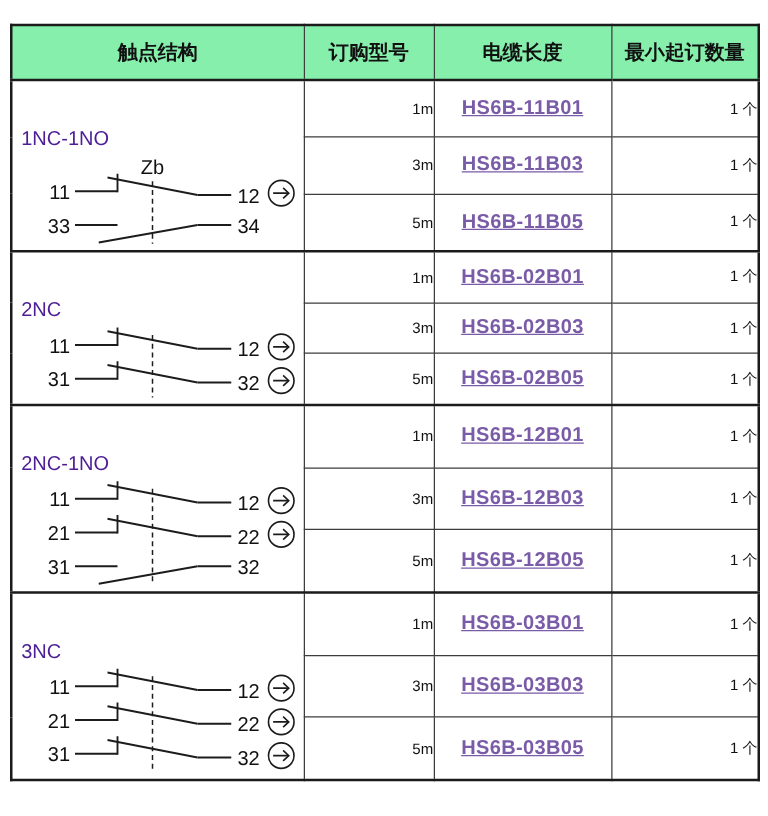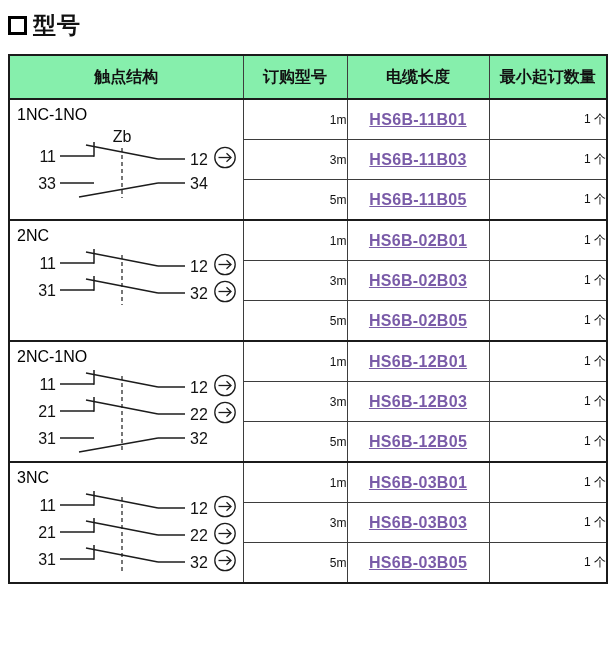--- a/index.html
+++ b/index.html
@@ -17,37 +17,33 @@
   table.models{border-collapse:collapse;table-layout:fixed;margin-top:13px;
                border:2px solid #1b1b1b;}
   table.models th,table.models td{border:1px solid #3d3d3d;padding:0;}
   table.models thead th{background:#86efac;height:42px;font-size:16px;font-weight:bold;
                         text-align:center;border-bottom:2px solid #1b1b1b;}
   table.models tbody{border-top:2px solid #1b1b1b;}
   td.c-cable,td.c-qty{height:39px;text-align:right;font-size:12px;}
   td.c-model{height:39px;text-align:center;font-size:16px;font-weight:bold;color:#7a5ba8;letter-spacing:.3px;text-decoration:underline;}
   td.c-contact{vertical-align:top;}
   .contact-cell{padding:5px 0 0 6px;}
-  .contact-label{font-size:16px;padding:1px 0 2px 1px;color:#000000;}
+  .contact-label{font-size:16px;padding:1px 0 2px 1px;color:#4c1d95;margin-top:32px;}
   svg.contact-svg{display:block;}
 
   
   .notes{margin-top:9px;}
   .note-line{display:flex;align-items:flex-start;font-size:15px;line-height:22px;}
   .bullet{width:6px;height:6px;border-radius:50%;background:#111;margin:8px 7px 0 1px;flex:none;}
 </style>
 </head>
 <body>
 
 <div class="page">
 
-  <div class="title-row">
-    <span class="sq-icon"></span>
-    <span class="title-text">型号</span>
-  </div>
 
   <table class="models">
     <colgroup>
         <col style="width:234px">
         <col style="width:104px">
         <col style="width:142px">
         <col style="width:118px">
       </colgroup>
     <thead>
       <tr>

